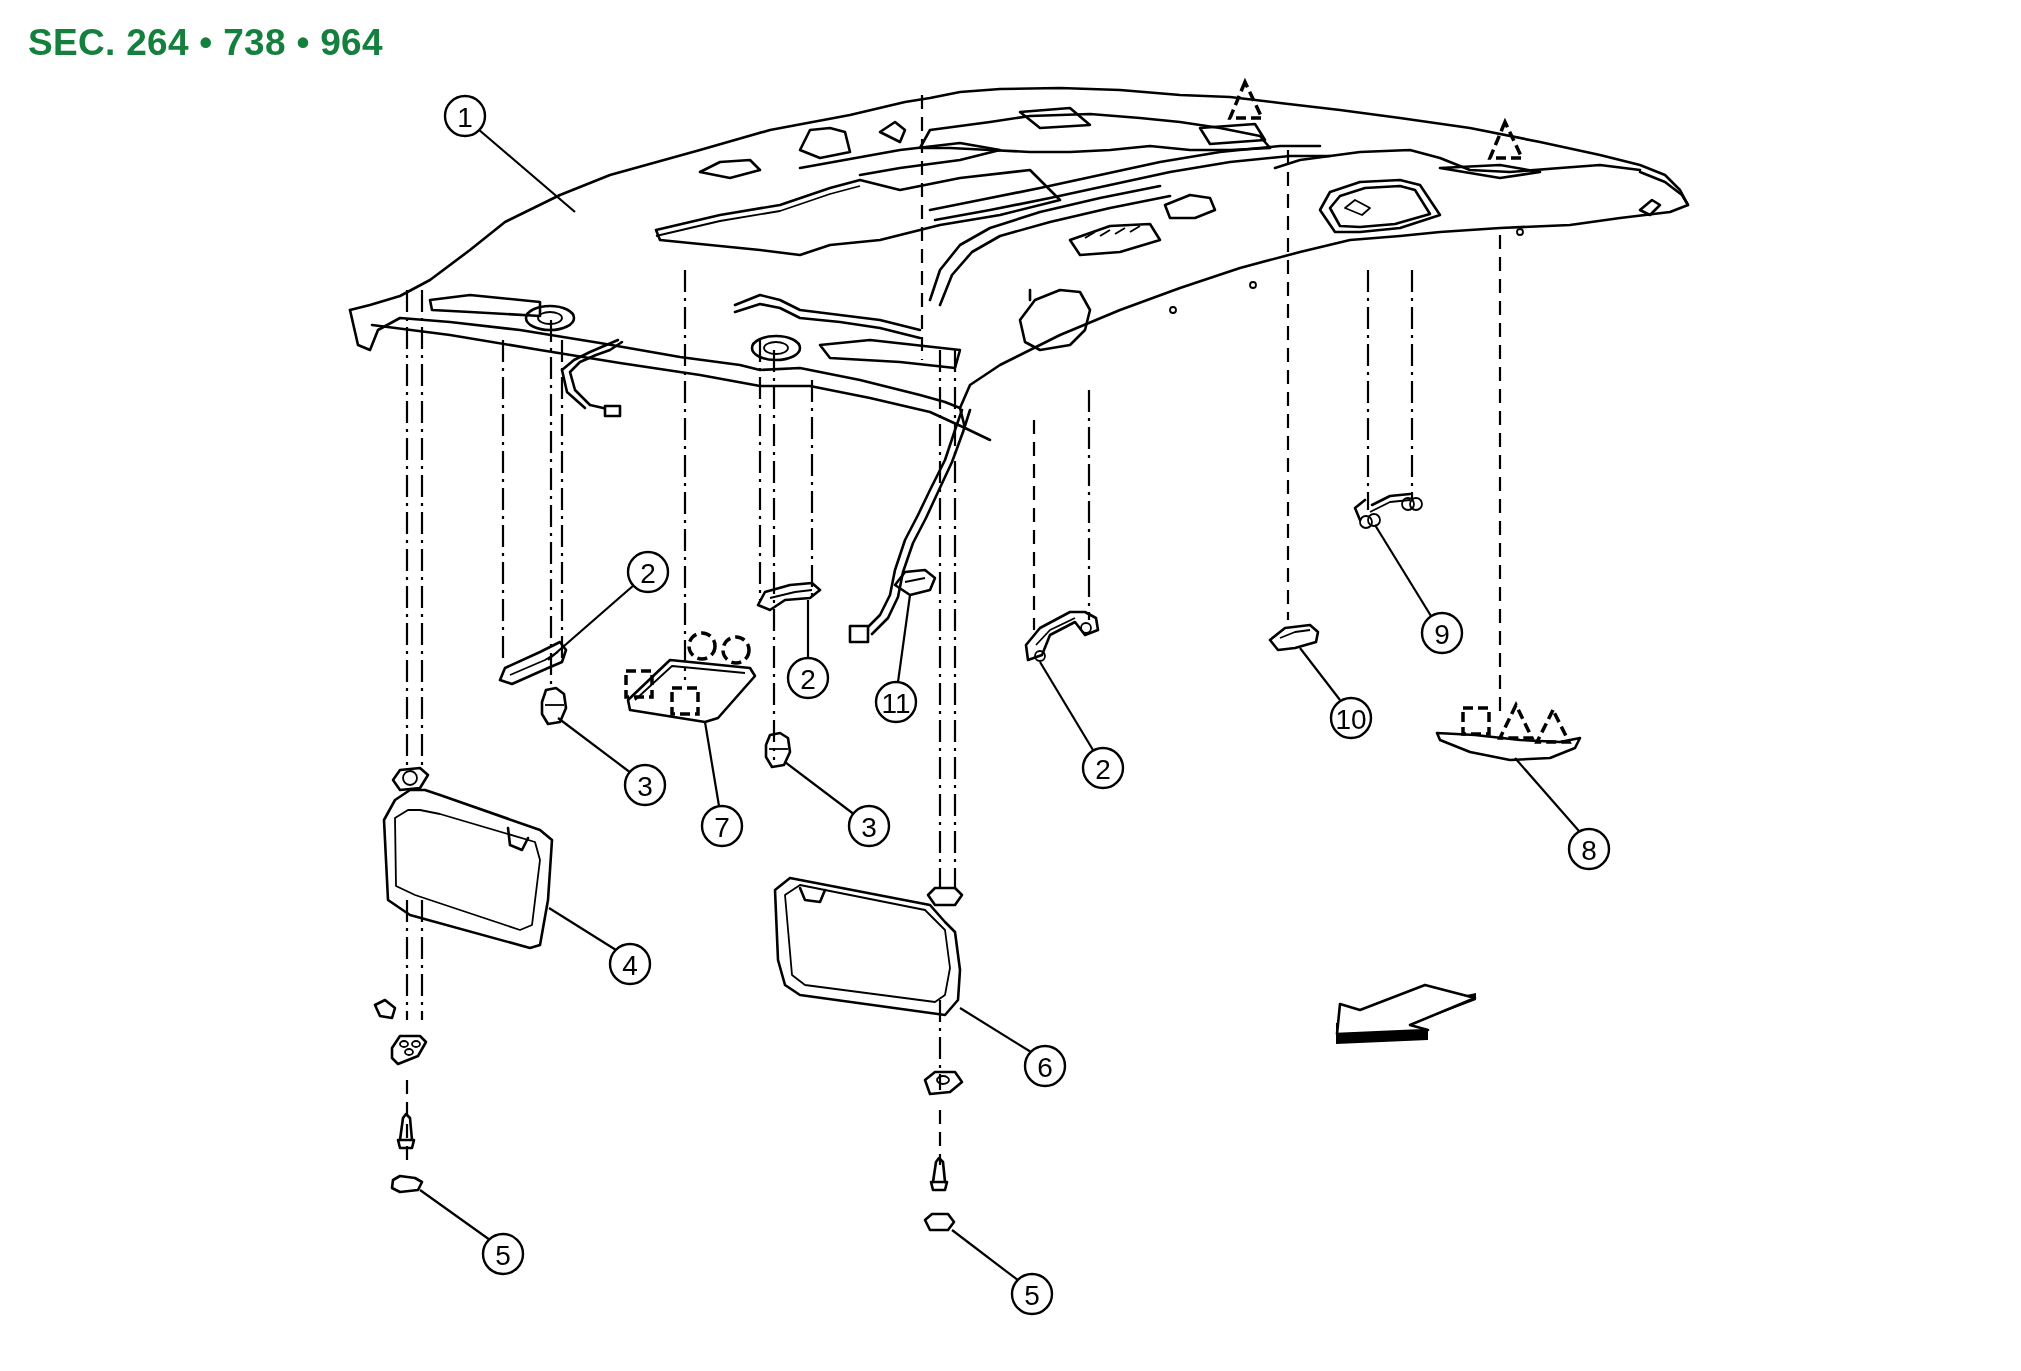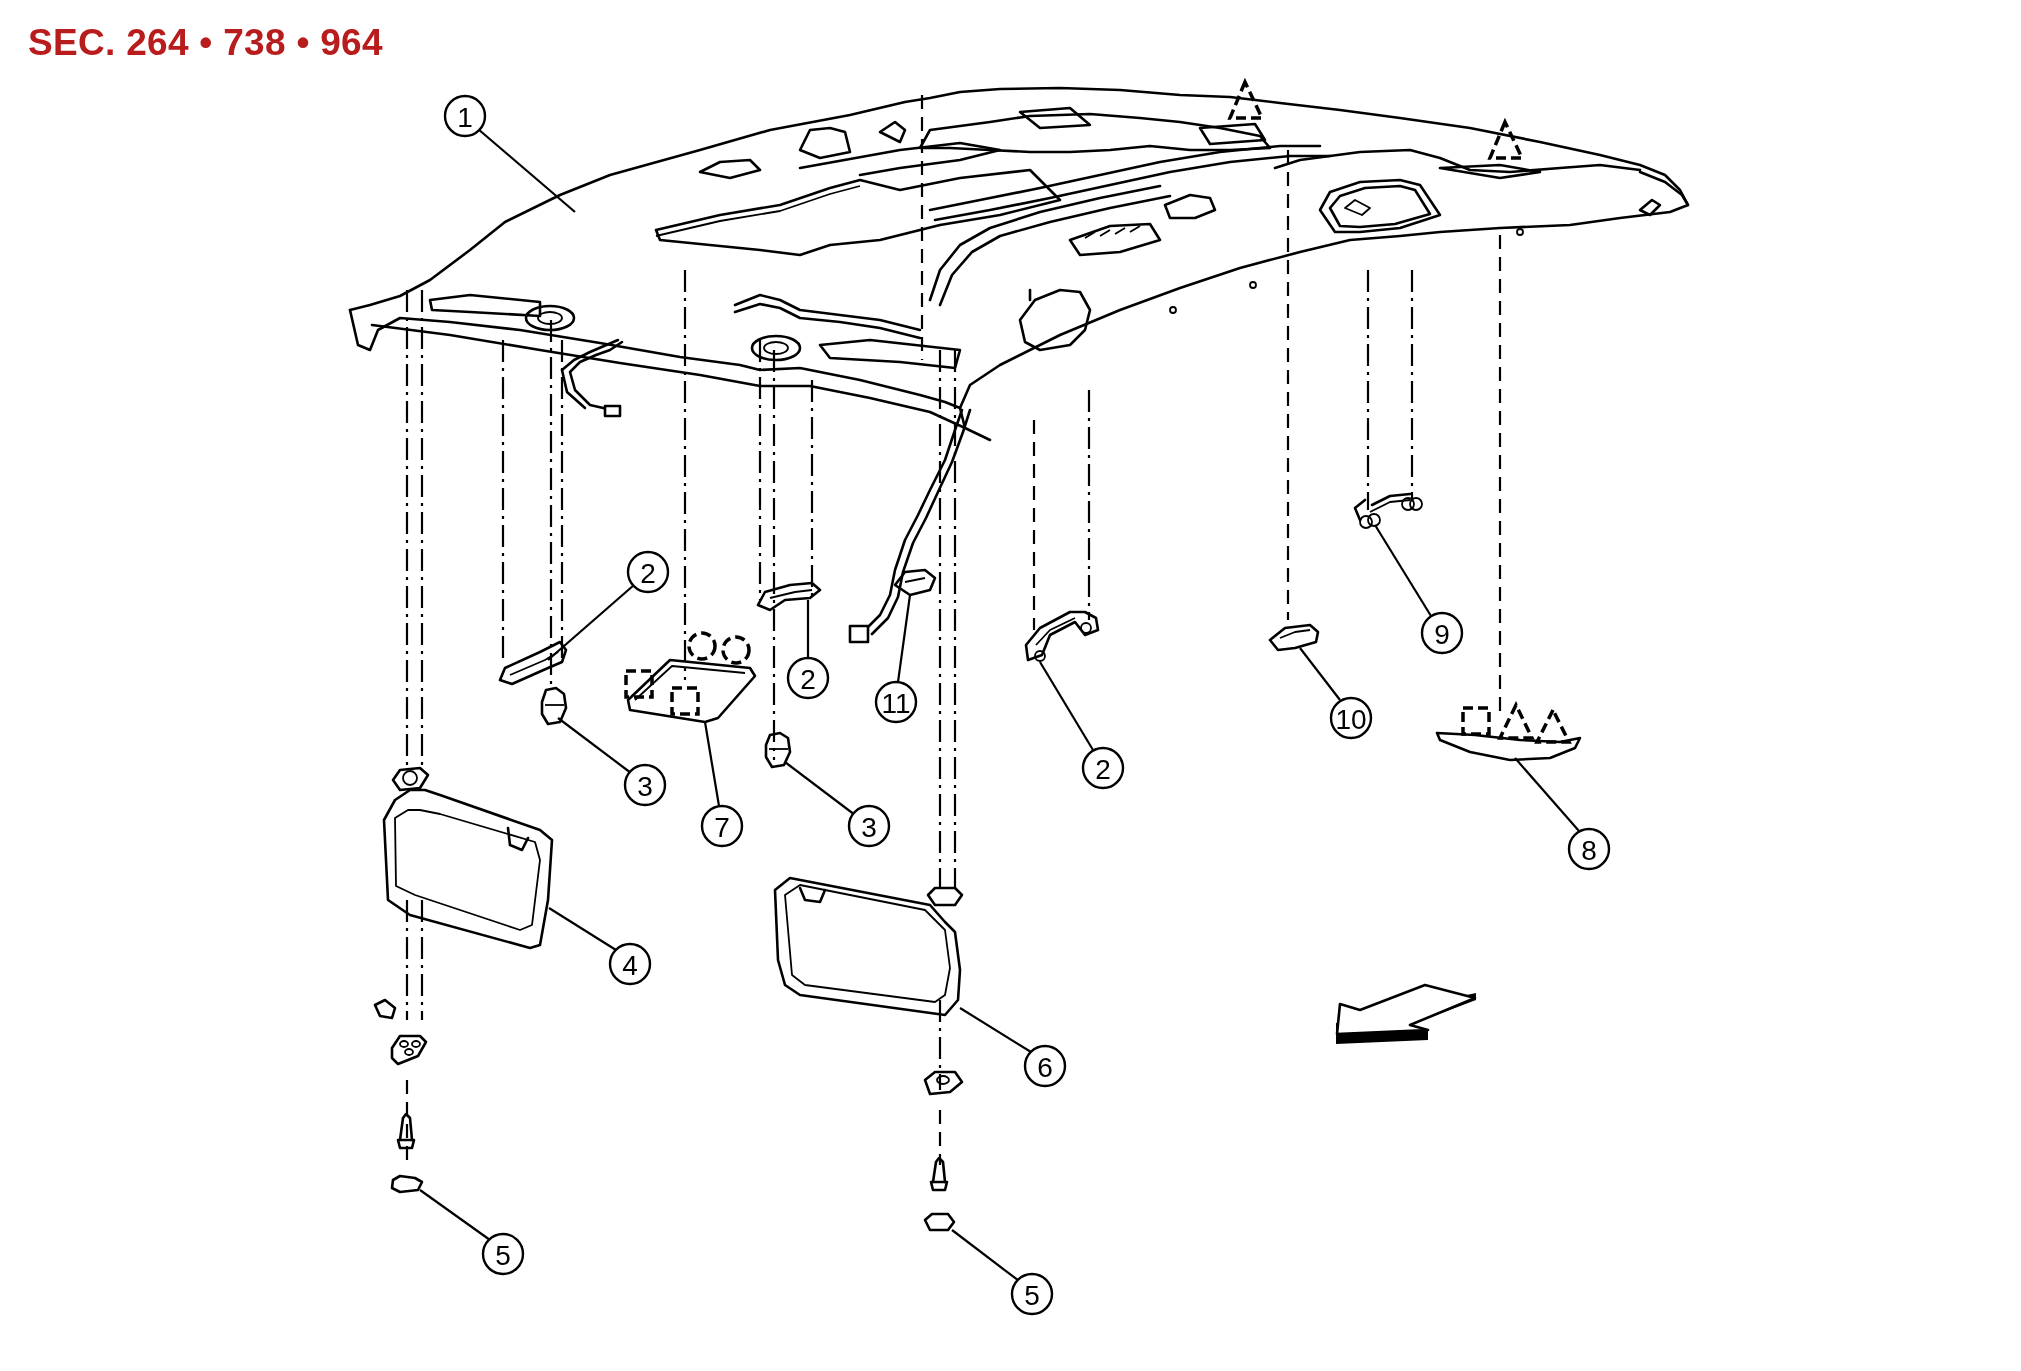--- a/index.html
+++ b/index.html
@@ -1,17 +1,17 @@
 <!DOCTYPE html>
 <html><head>
 <meta charset="utf-8">
 <style>
   html, body { margin: 0; padding: 0; background: #ffffff; }
   body { width: 2021px; height: 1371px; position: relative; overflow: hidden; font-family: "Liberation Sans", sans-serif; }
-  .section-title { position: absolute; left: 28px; top: 22px; font-size: 37px; font-weight: bold; color: #b91c1c; letter-spacing: 0.3px; }
+  .section-title { position: absolute; left: 28px; top: 22px; font-size: 37px; font-weight: bold; color: #15803d; letter-spacing: 0.3px; }
   svg.diagram { position: absolute; left: 0; top: 0; }
   .ln { fill: none; stroke: #000; stroke-width: 2.6; stroke-linejoin: round; stroke-linecap: round; }
   .ln-thin { fill: none; stroke: #000; stroke-width: 1.8; stroke-linejoin: round; }
   .ln-fill { fill: #fff; stroke: #000; stroke-width: 2.6; stroke-linejoin: round; }
   .dash { fill: none; stroke: #000; stroke-width: 2.2; stroke-dasharray: 22 6 3 6; }
   .dash2 { fill: none; stroke: #000; stroke-width: 2.2; stroke-dasharray: 14 8; }
   .leader { stroke: #000; stroke-width: 2.2; }
   .callout-circle { fill: #fff; stroke: #000; stroke-width: 2.4; }
   .callout-text { font-family: "Liberation Sans", sans-serif; font-size: 28px; text-anchor: middle; dominant-baseline: central; fill: #000; }
   .sym { fill: none; stroke: #000; stroke-width: 3.5; stroke-dasharray: 10 5; }

